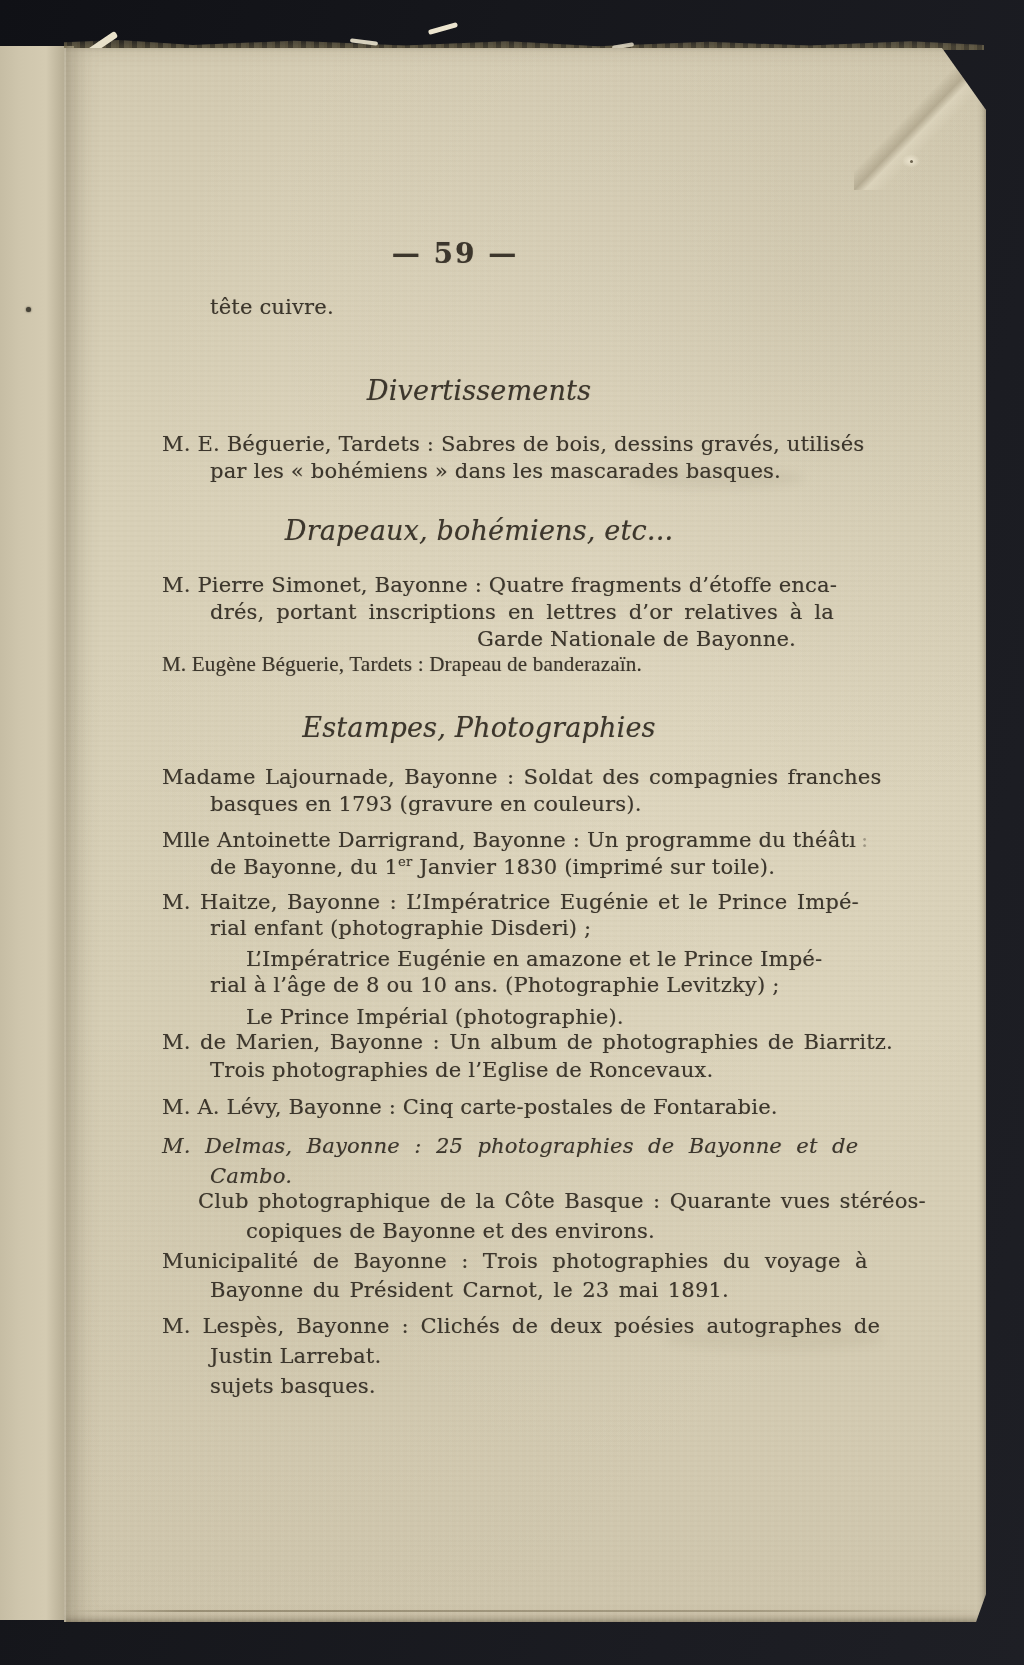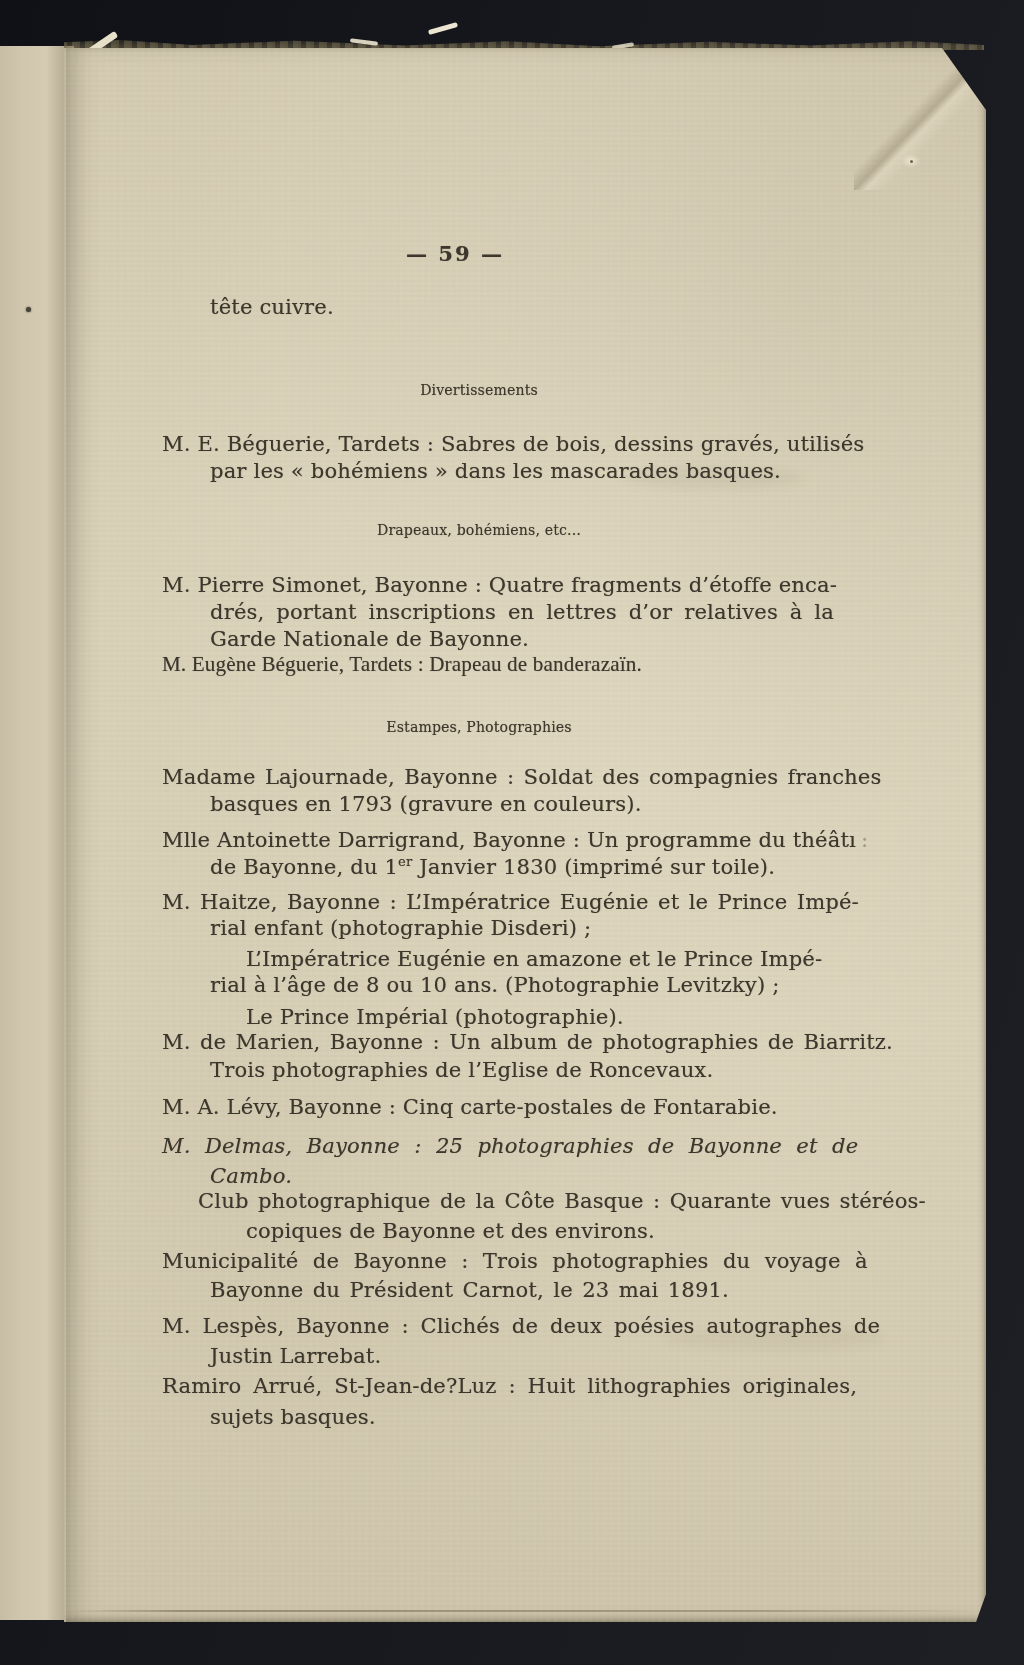--- a/index.html
+++ b/index.html
@@ -77,36 +77,36 @@
   .smudge.s2{left:600px;top:1280px;width:220px;height:22px;background:rgba(150,140,112,.10);filter:blur(5px);}
 
   
   .txt{
     position:absolute;left:98px;width:634px;
     font-size:21px;line-height:27px;color:#3c362c;
     letter-spacing:.2px;
     text-shadow:.3px .3px .7px rgba(58,52,40,.45);
     white-space:nowrap;
   }
-  .pagenum{top:192px;text-align:center;margin-left:-24px;font-weight:bold;letter-spacing:2px;font-size:21px;}
-  .heading{text-align:center;font-size:14px;}
+  .pagenum{top:192px;text-align:center;margin-left:-24px;font-weight:bold;letter-spacing:2px;font-size:28px;}
+  .heading{font-style:italic;text-align:center;font-size:27px;}
   .l{display:block;}
   .i2{margin-left:48px;}
   .i3{margin-left:84px;}
   .ws1{word-spacing:2.5px;}
   .ws2{word-spacing:5px;}
   .ws3{word-spacing:7.5px;}
   .sup{font-size:13px;vertical-align:super;line-height:0;}
   .faint{opacity:.38;margin-left:5px;}
 
   .b-leglise{top:244px;line-height:31px;}
   .b-h1{top:329px;}
   .b-beguerie{top:383px;}
   .b-h2{top:469px;}
-  .b-simonet{top:524px;}
+  .b-simonet{top:524px;text-align:right;}
   .b-beguerie2{top:603px;font-family:Liberation Serif, serif;}
   .b-h3{top:666px;}
   .b-lajournade{top:716px;}
   .b-darrigrand{top:779px;}
   .b-haitze-a{top:841px;line-height:26px;}
   .b-haitze-b{top:898px;line-height:26px;}
   .b-haitze-c{top:956px;}
   .b-marien{top:980px;line-height:28px;}
   .b-levy{top:1046px;}
   .b-delmas{top:1083px;line-height:30px;font-style:italic;}
@@ -212,20 +212,19 @@
       <span class="l ws3">Municipalité de Bayonne : Trois photographies du voyage à</span>
       <span class="l i2 ws1">Bayonne du Président Carnot, le 23 mai 1891.</span>
     </div>
 
     <div class="txt b-lespes">
       <span class="l ws2">M. Lespès, Bayonne : Clichés de deux poésies autographes de</span>
       <span class="l i2">Justin Larrebat.</span>
     </div>
 
     <div class="txt b-arrue">
-      <span class="l ws2">Ramiro Arrué, St-Jean-de?Luz : Huit lithographies originales,</span>
       <span class="l i2">sujets basques.</span>
     </div>
 
   </div>
 
   <div class="speck"></div>
 </div>
 
 </body></html>

